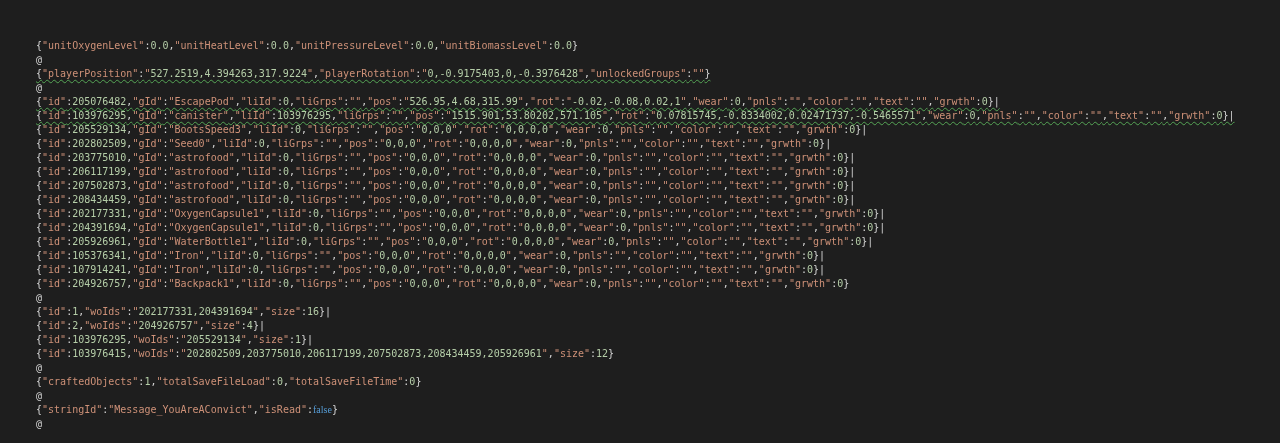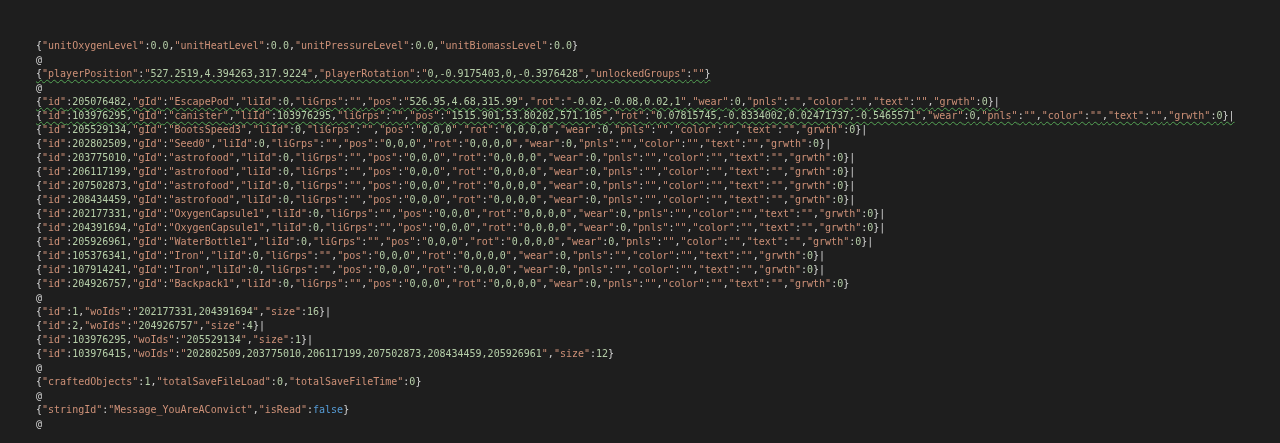--- a/index.html
+++ b/index.html
@@ -20,21 +20,21 @@
   }
   .line{
     height:14px;
     padding-left:6px;
     box-sizing:border-box;
   }
   
   .p{color:#d4d4d4;}   
   .s{color:#ce9178;}   
   .n{color:#b5cea8;}   
-  .b{color:#569cd6;}   
+  .b{color:#569cd6;font-family:Liberation Serif, serif;}   
   
   .squig{
     text-decoration:underline wavy #55a555;
     text-decoration-thickness:1px;
     text-underline-offset:2px;
     text-decoration-skip-ink:none;
   }
 </style>
 </head>
 <body>

